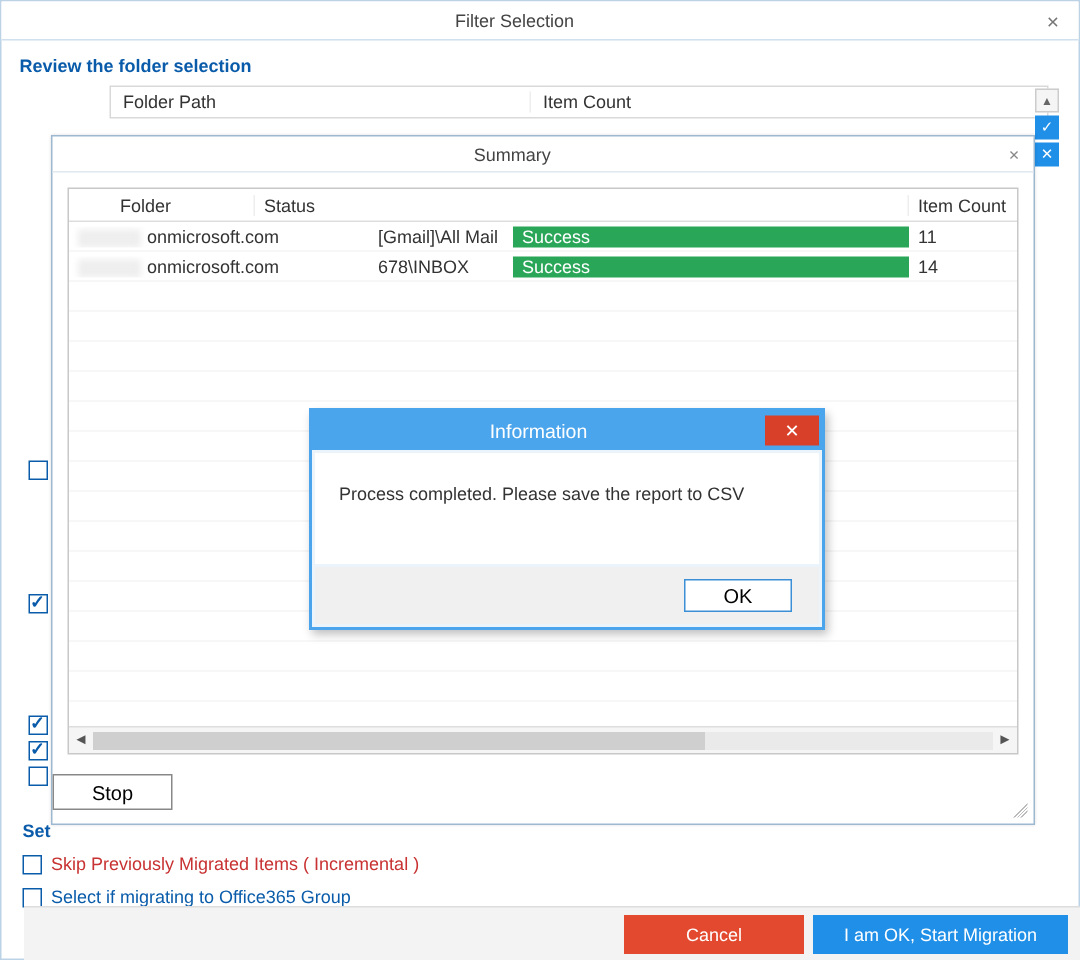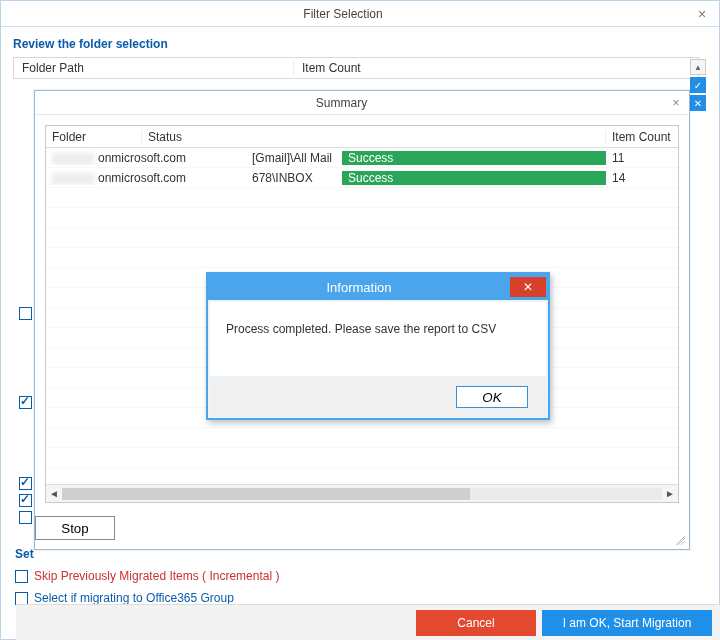--- a/index.html
+++ b/index.html
@@ -47,20 +47,21 @@
     position: relative;
     flex: 1;
   }
   .review-label {
     color: #0a5caa;
     font-weight: 600;
     margin-bottom: 6px;
   }
   .folder-header {
     display: flex;
+    margin-left: 60px;
     margin-right: 8px;
     border: 1px solid #d9d9d9;
     height: 22px;
     align-items: center;
     background: #fff;
   }
   .folder-header .col {
     padding: 0 8px;
     color: #333;
   }
@@ -196,21 +197,21 @@
   }
   .grid-head {
     display:flex;
     height:22px;
     align-items:center;
     background:#fff;
     border-bottom:1px solid #ddd;
   }
   .gh { padding:0 6px; color:#333; border-right:1px solid #eee; }
   .gh.m { flex:0 0 200px; }
-  .gh.f { flex:0 0 96px; }
+  .gh.f { flex:0 0 96px;margin-left:28px; }
   .gh.s { flex:1; }
   .gh.c { flex:0 0 72px; border-right:none;}
   .grid-body {
     flex:1;
     background: repeating-linear-gradient(
       to bottom,
       #fff 0, #fff 19px, #f7f7f7 19px, #f7f7f7 20px
     );
     position:relative;
     overflow:hidden;
@@ -299,21 +300,20 @@
     display:flex;
     align-items:center;
     justify-content:flex-end;
     padding-right:18px;
   }
   .info .i-footer button {
     width:72px; height:22px;
     background:#fff;
     border:1px solid #3a8fd6;
     cursor:pointer;
-    font-style:italic;
   }
 </style>
 </head>
 <body>
 
 <div class="main-window">
   <div class="titlebar">
     <span class="title">Filter Selection</span>
     <span class="close">×</span>
   </div>

